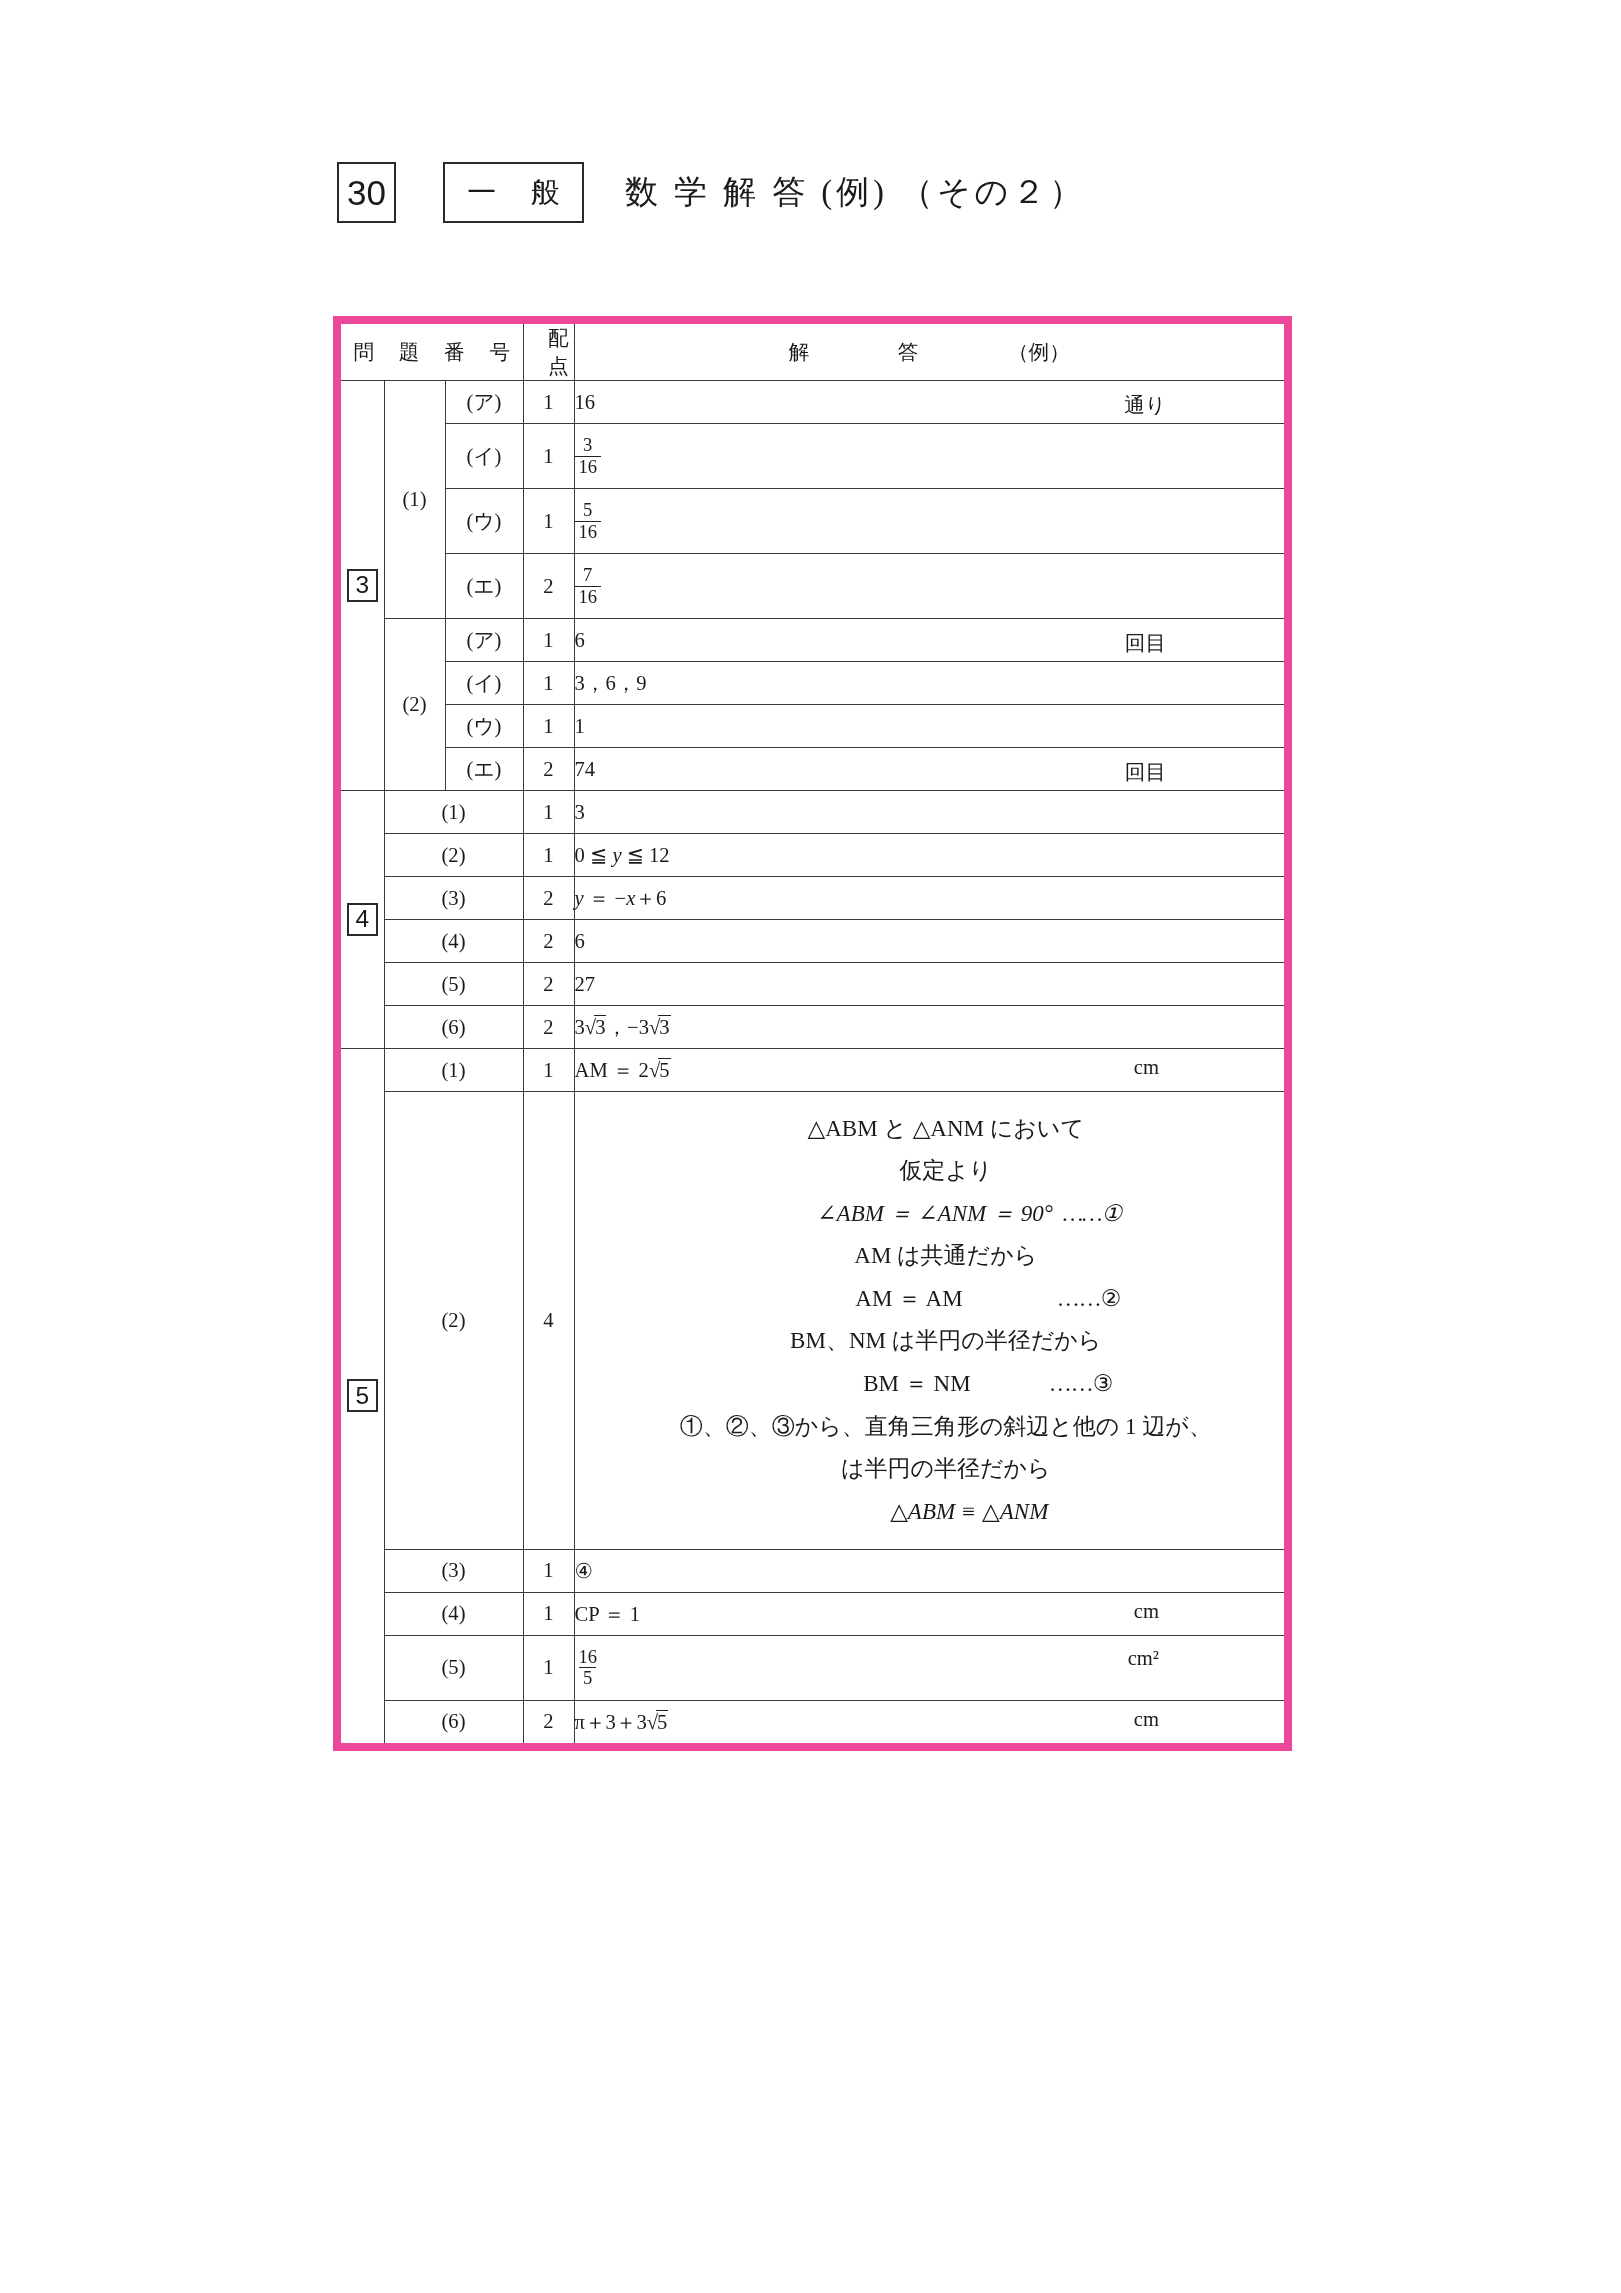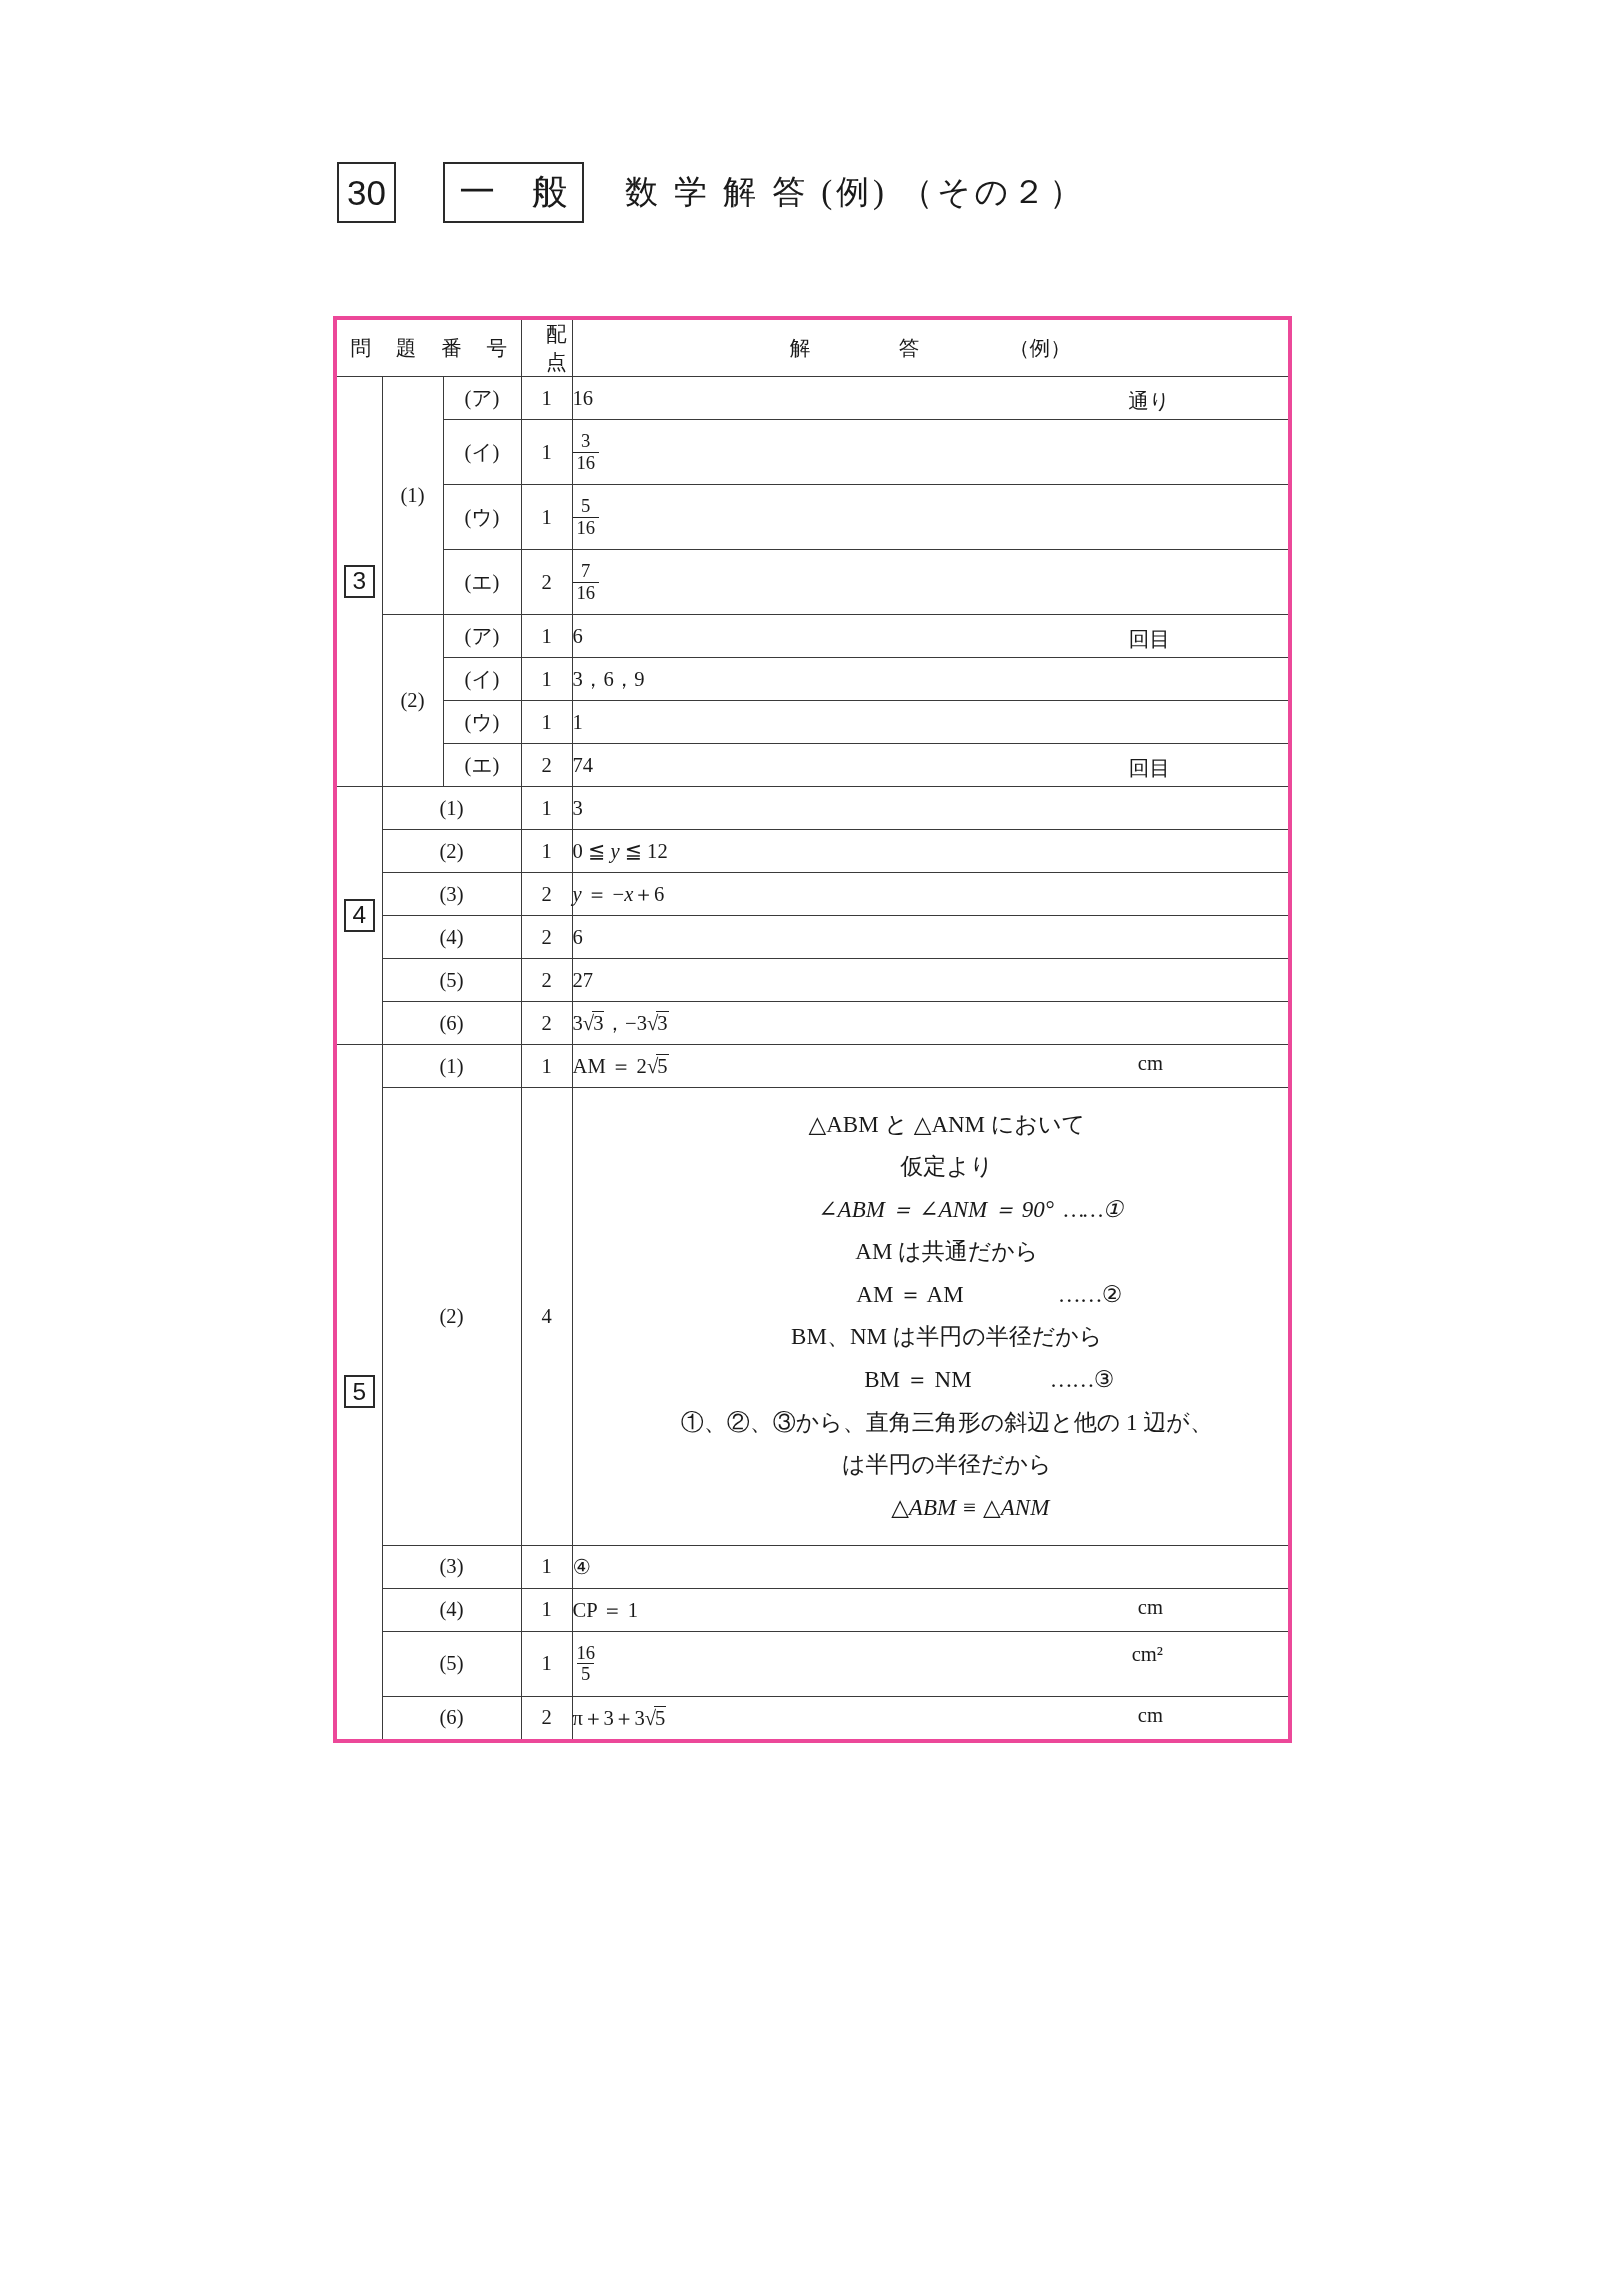--- a/index.html
+++ b/index.html
@@ -37,21 +37,21 @@
     font-family: "Liberation Sans", sans-serif;
     font-weight: 400;
   }
   .exam-kind {
     border: 2px solid #2a2a2a;
     width: 137px;
     height: 57px;
     display: flex;
     align-items: center;
     justify-content: center;
-    font-size: 36px;
+    font-size: 29px;
     letter-spacing: 13.7px;
     text-indent: 13.7px;
     margin-left: 39px;
   }
   .header-title {
     font-size: 33px;
     letter-spacing: 3.9px;
     margin-left: 33px;
     white-space: nowrap;
   }
@@ -67,21 +67,21 @@
   }
   .answer-table td, .answer-table th {
     border: 1px solid #3a3a3a;
     font-weight: normal;
     font-size: 20.6px;
     padding: 0;
     vertical-align: middle;
   }
   
   .answer-table {
-    border: 4px solid #ec4899;
+    border: 8px solid #ec4899;
   }
 
   .col-big   { width: 47px; }
   .col-mid   { width: 61px; }
   .col-small { width: 78px; }
   .col-pt    { width: 51px; }
 
   .hdr-left {
     text-align: center;
     font-size: 21.6px;

